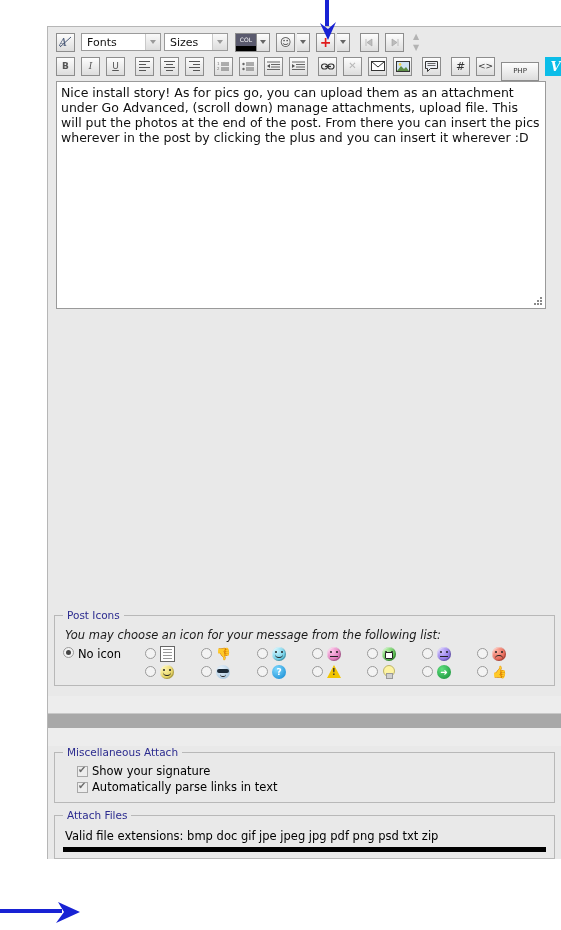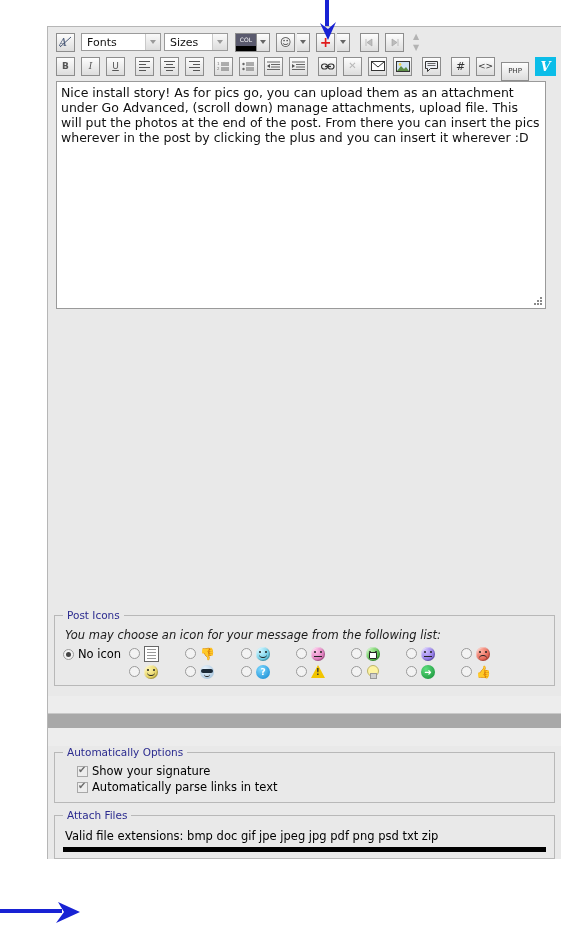--- a/index.html
+++ b/index.html
@@ -32,21 +32,21 @@
     background:linear-gradient(#fdfdfd,#dddddd);
     border:1px solid #8d8d8d;
     box-sizing:border-box;
     margin-right:2px;
     display:flex;align-items:center;justify-content:center;
     font-size:9px;line-height:1;
     color:#333;
     position:relative;
     flex:0 0 auto;
   }
-  .btn.wide{width:28px;height:19px;margin-top:10px;}
+  .btn.wide{width:38px;height:19px;margin-top:10px;}
   .gap{width:8px;flex:0 0 auto;}
   .gapsm{width:4px;flex:0 0 auto;}
 
   
   .combo{
     height:18px;background:#fff;border:1px solid #9b9b9b;
     box-sizing:border-box;display:flex;align-items:center;
     margin-right:3px;flex:0 0 auto;
   }
   .combo .lab{padding-left:5px;font-size:11px;color:#111;}
@@ -114,21 +114,21 @@
   
   fieldset.fs{
     margin:0 6px 0 6px;border:1px solid #b8b8b8;padding:4px 8px 6px 8px;
     background:#e9e9e9;
   }
   fieldset.fs legend{color:#2b2b8f;font-size:10.5px;padding:0 4px;}
   .hint{font-size:11.5px;color:#1a1a1a;margin:3px 0 4px 2px;font-style:italic;}
 
   
   .iconsgrid{display:flex;align-items:flex-start;}
-  .noicon{display:flex;align-items:center;margin-right:8px;margin-top:1px;}
+  .noicon{display:flex;align-items:flex-start;margin-right:24px;margin-top:1px;}
   .noicon .lbl{font-size:11.5px;margin-left:4px;}
   .icolcols{display:flex;flex:1;}
   .icol{display:flex;flex-direction:column;gap:3px;margin-right:26px;}
   .icell{display:flex;align-items:center;gap:4px;height:15px;}
 
   input.rad{
     -webkit-appearance:none;appearance:none;width:11px;height:11px;border-radius:50%;
     border:1px solid #9a9a9a;background:#f3f3f3;margin:0;position:relative;flex:0 0 auto;
   }
   input.rad:checked::after{
@@ -532,21 +532,21 @@
     </fieldset>
 
     <div style="height:10px;background:#e9e9e9;"></div>
 
 
     <div class="thinband"></div>
     <div class="darkband"></div>
     <div class="afterdark"></div>
 
     <fieldset class="fs">
-      <legend>Automatically Options</legend>
+      <legend>Miscellaneous Attach</legend>
 
       <div class="optline">
         <input class="cb" type="checkbox" checked="" style="">
         <span>Show your signature</span>
       </div>
       <div class="optline">
         <input class="cb" type="checkbox" checked="" style="">
         <span>Automatically parse links in text</span>
       </div>
     </fieldset>

